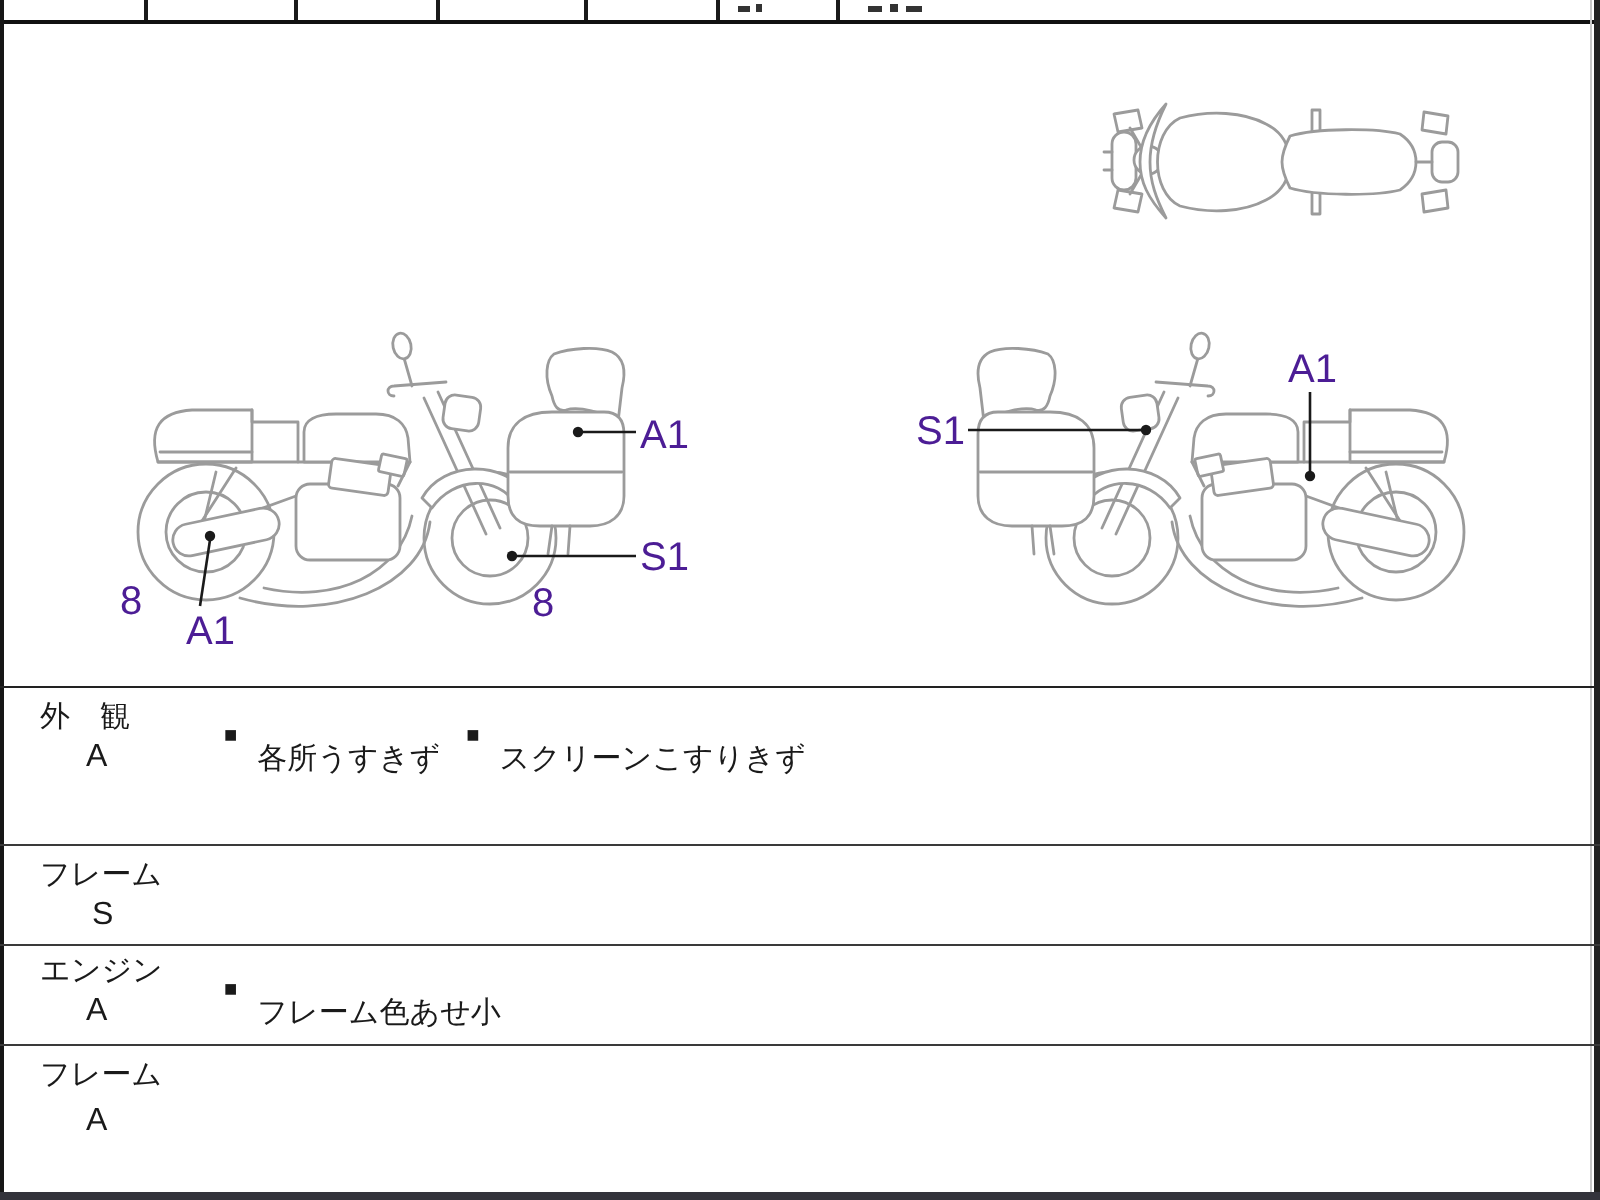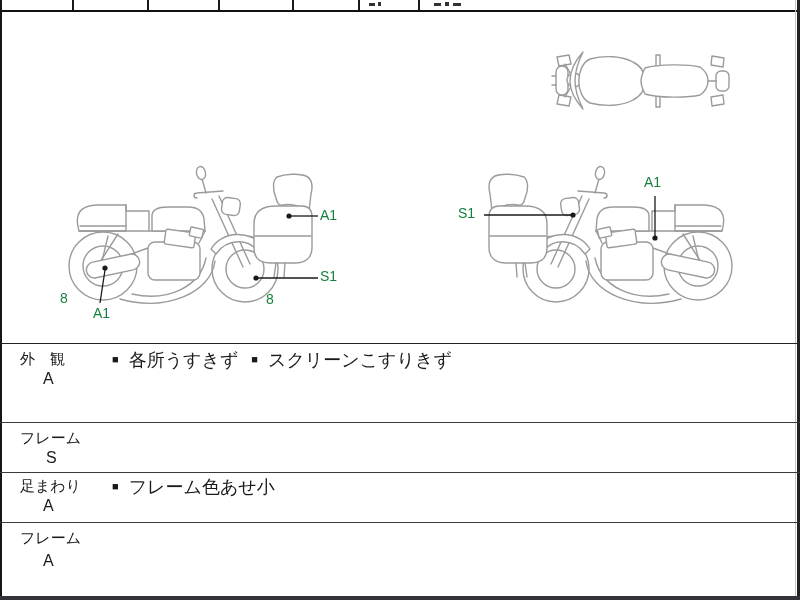--- a/index.html
+++ b/index.html
@@ -14,23 +14,23 @@
   .hline{top:0;width:2px;height:10px;background:#1a1a1a;}
   .frag{background:#333;}
   .footer-bar{left:0;top:596px;width:800px;height:4px;background:#33333b;}
   
   .cond-row{position:absolute;left:0;width:800px;}
   .cond-row .cond-label{position:absolute;left:20px;top:7px;font-size:15px;line-height:1;}
   .cond-row .cond-grade{position:absolute;left:43px;top:27px;font-size:16px;line-height:1;}
   .cond-row .notes{position:absolute;left:112px;top:7px;display:flex;gap:13px;align-items:center;}
   .note{display:flex;gap:10px;align-items:center;}
   .note-marker{font-size:11px;line-height:1;transform:translateY(-1px);}
-  .note-text{font-size:18px;line-height:1;}
+  .note-text{font-size:15px;line-height:1;margin-top:21px;}
   
-  .diag-label{position:absolute;font-size:14px;line-height:1;color:#15803d;}
+  .diag-label{position:absolute;font-size:20px;line-height:1;color:#4c1d95;}
   svg{position:absolute;left:0;top:0;}
 </style>
 </head>
 <body>
 
 <div class="abs header-bottom"></div>
 <div class="abs hline" style="left:72px"></div>
 <div class="abs hline" style="left:147px"></div>
 <div class="abs hline" style="left:218px"></div>
 <div class="abs hline" style="left:292px"></div>
@@ -163,21 +163,21 @@
     </span>
   </span>
 </div>
 
 <div class="cond-row" style="top:422px;height:50px;border-top:1px solid #3a3a3a">
   <span class="cond-label">フレーム</span>
   <span class="cond-grade" style="left:46px">S</span>
 </div>
 
 <div class="cond-row" style="top:472px;height:50px;border-top:1px solid #3a3a3a">
-  <span class="cond-label" style="top:5px">足まわり</span>
+  <span class="cond-label" style="top:5px">エンジン</span>
   <span class="cond-grade" style="top:25px">A</span>
   <span class="notes" style="top:5px">
     <span class="note">
       <span class="note-marker">■</span>
       <span class="note-text">フレーム色あせ小</span>
     </span>
   </span>
 </div>
 
 <div class="cond-row" style="top:522px;height:74px;border-top:1px solid #3a3a3a">

